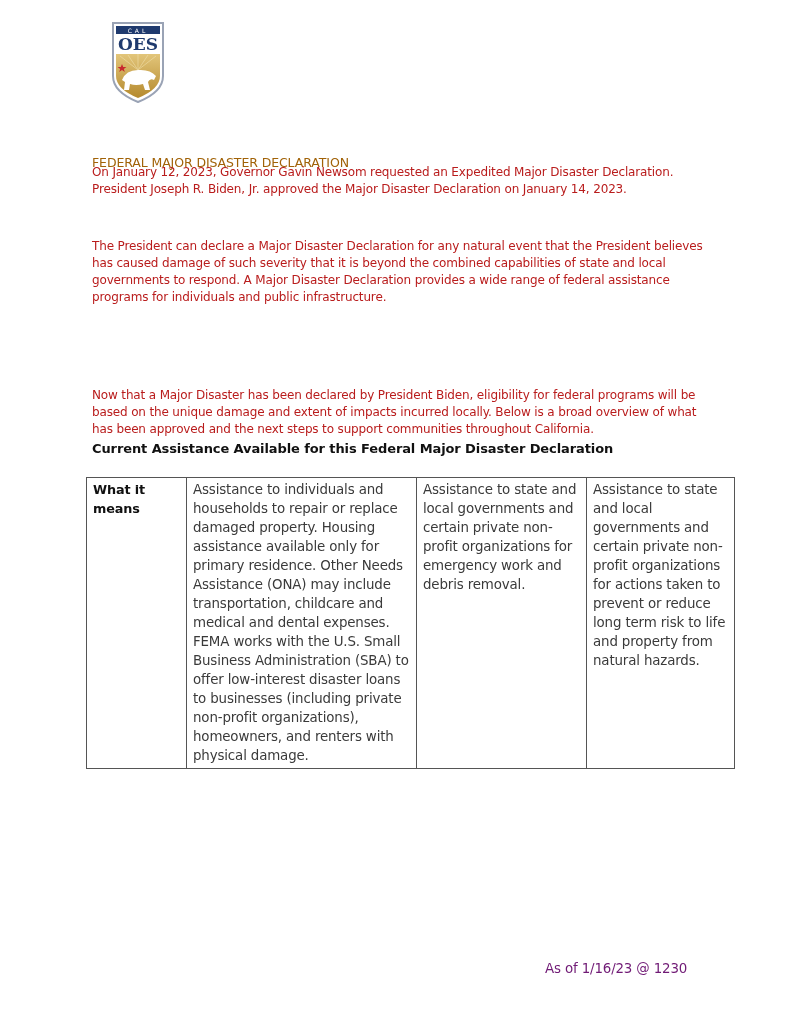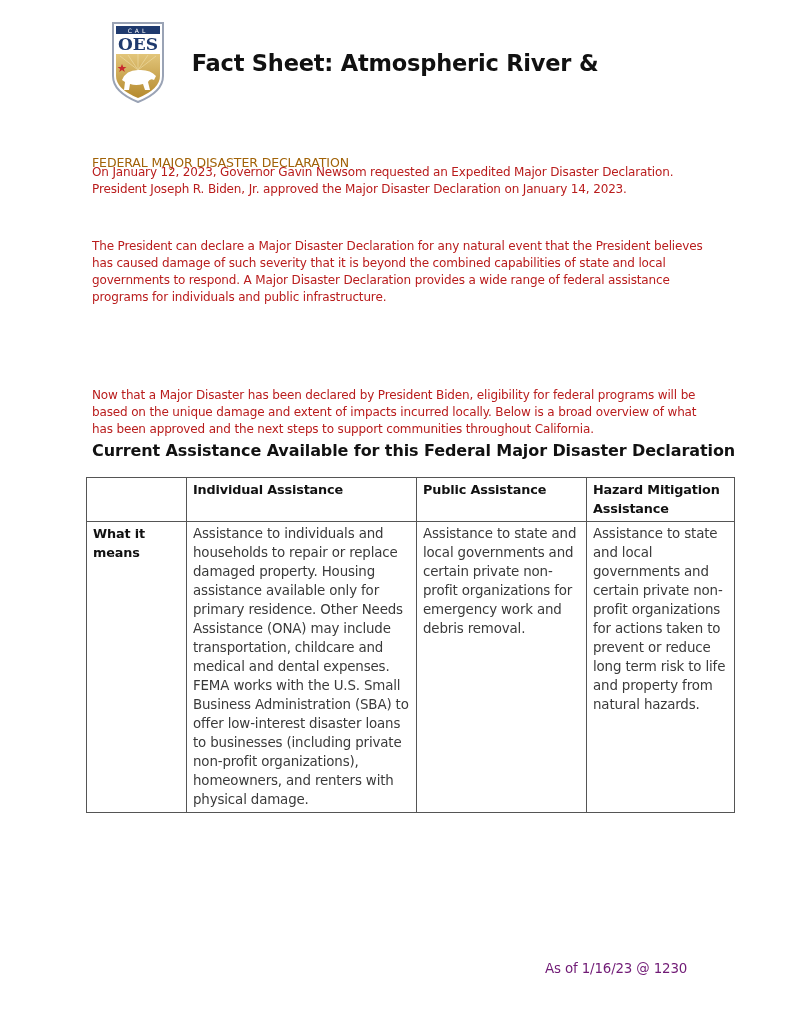--- a/index.html
+++ b/index.html
@@ -7,21 +7,21 @@
       font-family: "DejaVu Sans", sans-serif; color: #333; }
     .logo { position: absolute; left: 110px; top: 20px; width: 56px; height: 84px; }
     .title { position: absolute; left: 170px; top: 47px; width: 450px; text-align: center;
       font-family: "DejaVu Sans", sans-serif; font-weight: bold; font-size: 22.5px; line-height: 32px; color: #111;
       letter-spacing: -0.2px; }
     .section-heading { position: absolute; left: 92px; top: 131px; font-weight: normal; font-size: 12.5px; color: #a16207; letter-spacing: -0.1px; margin-top: 24px; }
     .para { position: absolute; left: 92px; width: 615px; font-size: 12px; line-height: 17px; color: #b91c1c; letter-spacing: -0.15px; }
     .p1 { top: 164px; }
     .p2 { top: 238px; }
     .p3 { top: 346px; margin-top: 41px; }
-    .table-heading { position: absolute; left: 92px; top: 441px; font-weight: bold; font-size: 16px; color: #111; letter-spacing: -0.1px; }
+    .table-heading { position: absolute; left: 92px; top: 441px; font-weight: bold; font-size: 13px; color: #111; letter-spacing: -0.1px; }
     table.assist { position: absolute; left: 86px; top: 477px; width: 648px; border-collapse: collapse; table-layout: fixed; }
     table.assist td, table.assist th { border: 1px solid #555; vertical-align: top; padding: 2px 5px 3px 6px;
       font-size: 13.4px; line-height: 19px; color: #3a3a3a; text-align: left; letter-spacing: -0.15px; }
     table.assist th { font-weight: bold; color: #111; font-size: 12.8px; }
     table.assist td.rowhead { font-weight: bold; color: #111; font-size: 12.8px; padding-left: 6px; }
     .footer { position: absolute; left: 545px; top: 961px; font-size: 13.4px; color: #701a75; letter-spacing: -0.15px; }
   </style>
 </head>
 <body>
 
@@ -44,45 +44,38 @@
       <line x1="28" y1="50" x2="28" y2="34"></line>
         <line x1="28" y1="50" x2="38" y2="35"></line>
       <line x1="28" y1="50" x2="46" y2="36"></line>
     </g>
     <path d="M12 60 Q16 50 28 50 Q40 49 46 56 L44 60 Q40 58 38 62 L40 70 L35 70 L33 64 Q26 66 20 64 L19 70 L14 70 L15 62 Z" fill="#ffffff"></path>
     <polygon points="12,44 13.2,47 16.4,47 13.8,48.9 14.8,52 12,50.1 9.2,52 10.2,48.9 7.6,47 10.8,47" fill="#c8282e"></polygon>
   </svg>
 </div>
 
 <div class="title">
-  <div>Fact Sheet: Atmospheric River &amp;</div>
 </div>
 
 <div class="section-heading">FEDERAL MAJOR DISASTER DECLARATION</div>
 
 <div class="para p1">On January 12, 2023, Governor Gavin Newsom requested an Expedited Major Disaster Declaration. President Joseph R. Biden, Jr. approved the Major Disaster Declaration on January 14, 2023.</div>
 <div class="para p2">The President can declare a Major Disaster Declaration for any natural event that the President believes has caused damage of such severity that it is beyond the combined capabilities of state and local governments to respond. A Major Disaster Declaration provides a wide range of federal assistance programs for individuals and public infrastructure.</div>
 <div class="para p3">Now that a Major Disaster has been declared by President Biden, eligibility for federal programs will be based on the unique damage and extent of impacts incurred locally. Below is a broad overview of what has been approved and the next steps to support communities throughout California.</div>
 
 <div class="table-heading">Current Assistance Available for this Federal Major Disaster Declaration</div>
 
 <table class="assist">
   <colgroup>
     <col style="width:100px">
       <col style="width:230px">
       <col style="width:170px">
       <col style="width:148px">
   </colgroup>
   <tbody>
-      <tr>
-    <th></th>
-    <th>Individual Assistance</th>
-    <th>Public Assistance</th>
-    <th>Hazard Mitigation Assistance</th>
-  </tr>
   <tr>
     <td class="rowhead" style="padding-right:30px">What it means</td>
     <td>Assistance to individuals and households to repair or replace damaged property. Housing assistance available only for primary residence. Other Needs Assistance (ONA) may include transportation, childcare and medical and dental expenses. FEMA works with the U.S. Small Business Administration (SBA) to offer low-interest disaster loans to businesses (including private non-profit organizations), homeowners, and renters with physical damage.</td>
     <td>Assistance to state and local governments and certain private non-profit organizations for emergency work and debris removal.</td>
     <td>Assistance to state and local governments and certain private non-profit organizations for actions taken to prevent or reduce long term risk to life and property from natural hazards.</td>
   </tr>
 </tbody>
   </table>
 
 <div class="footer">As of 1/16/23 @ 1230</div>

